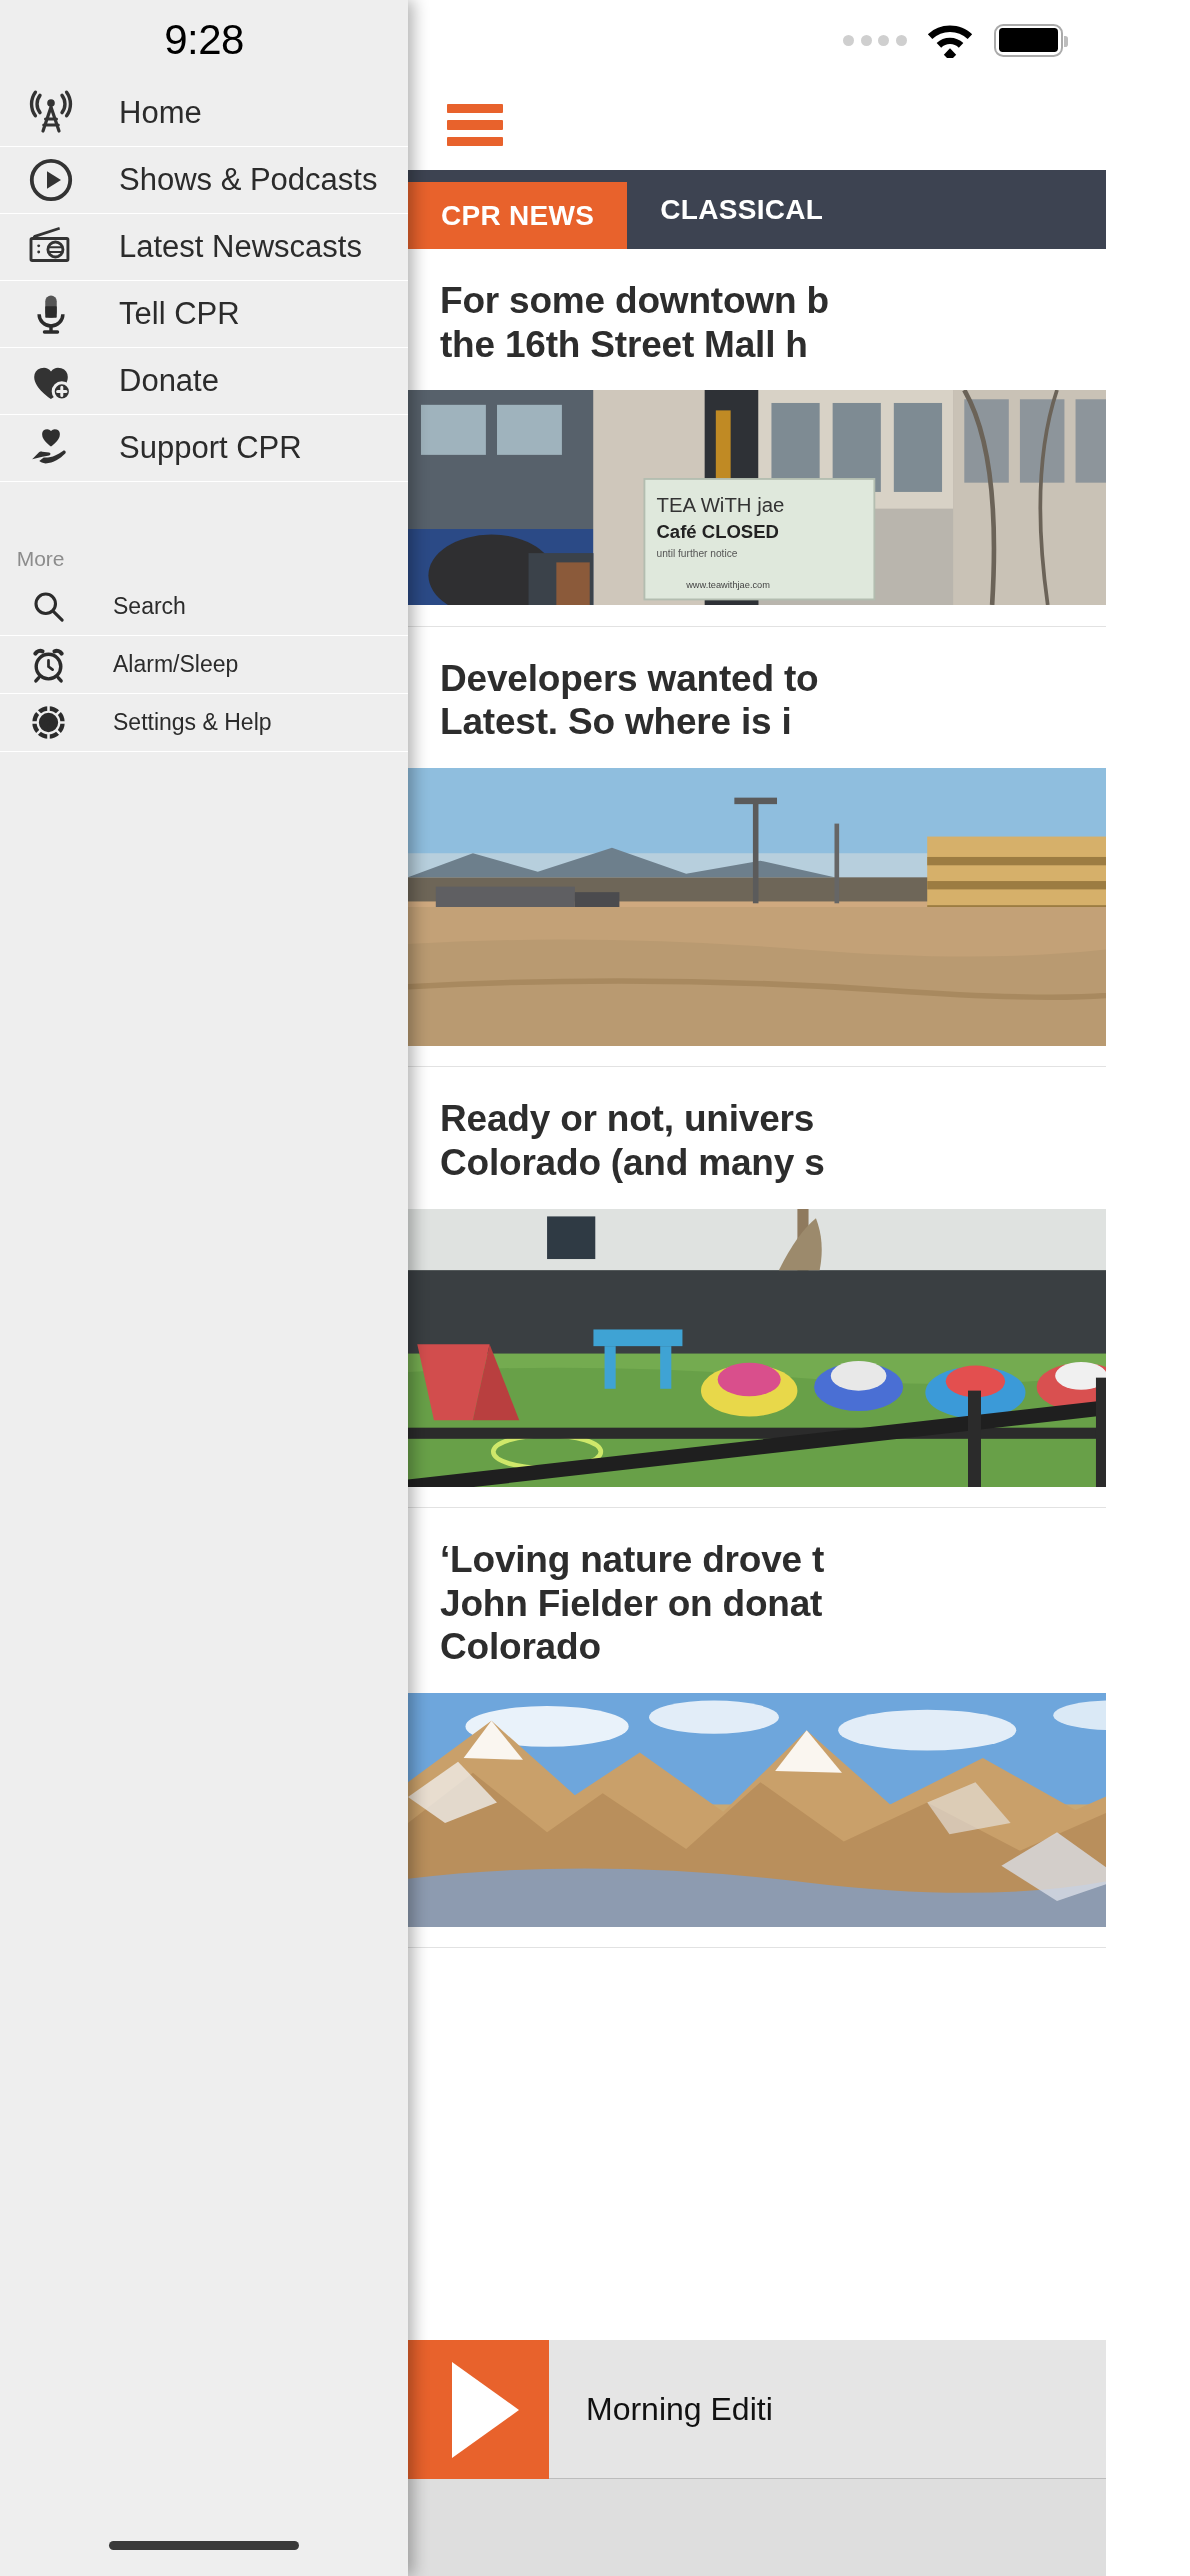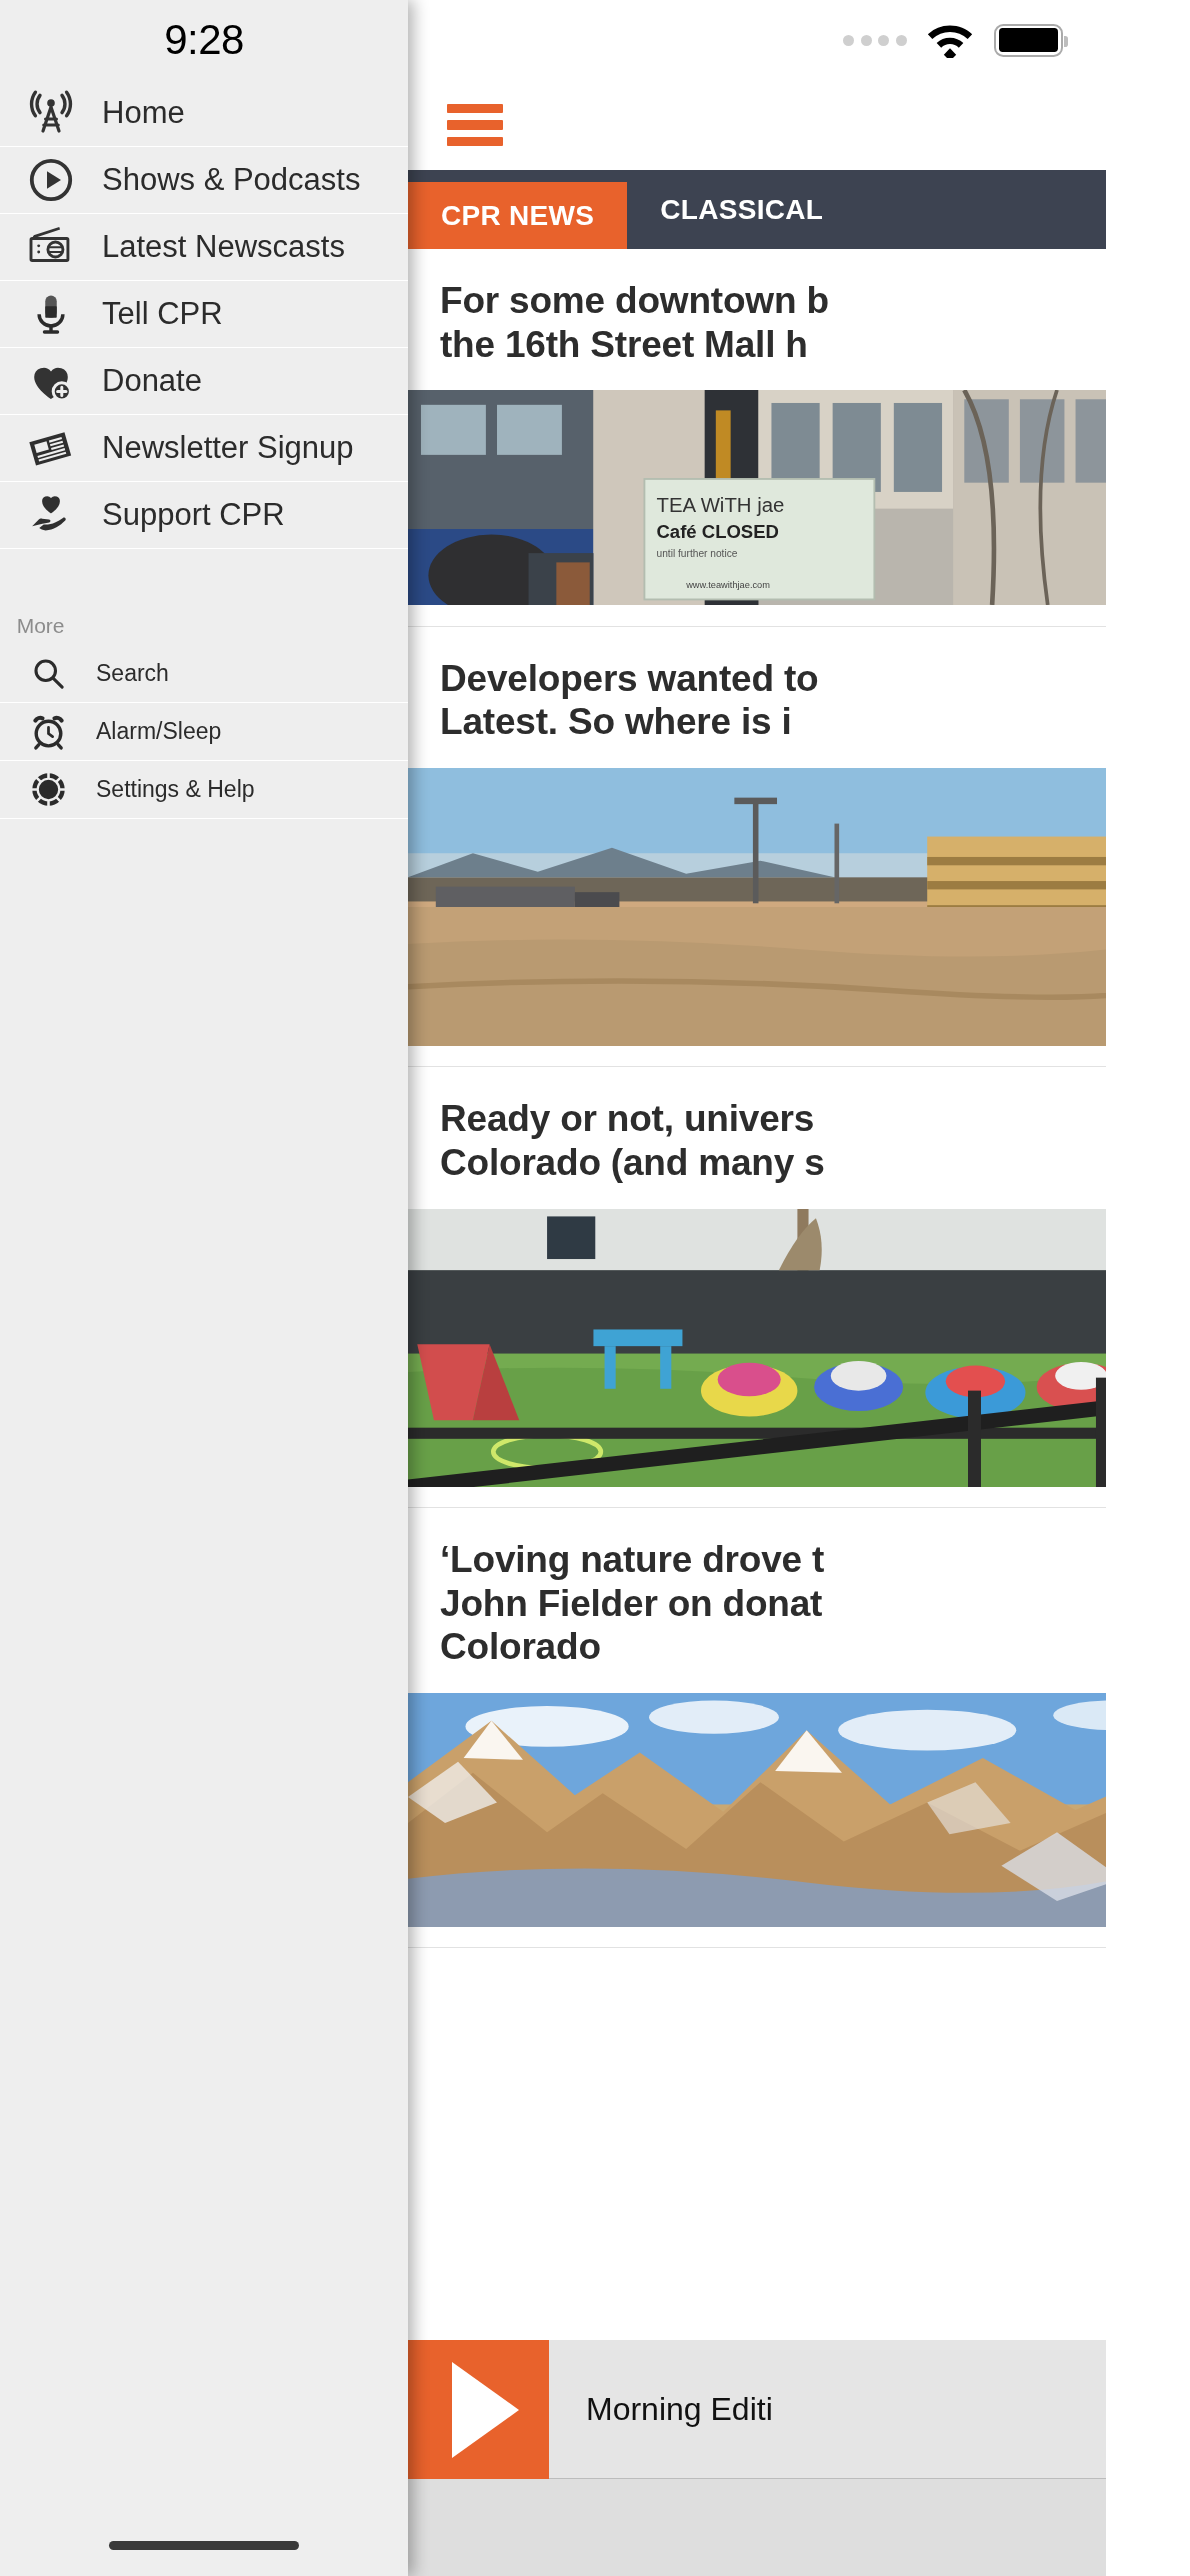--- a/index.html
+++ b/index.html
@@ -29,21 +29,21 @@
   .menu-list{position:absolute;left:0;top:80px;width:408px;}
   .menu-row{
     position:relative;height:66px;display:flex;align-items:center;
     background:#eeeeee;border-bottom:1.9px solid #ffffff;
   }
   .menu-row .ic{
     width:102px;min-width:102px;display:flex;align-items:center;justify-content:center;
     color:#333;
   }
   .menu-row .lbl{
-    font-size:31px;color:#2b2b2b;font-weight:400;white-space:nowrap;
+    font-size:31px;color:#2b2b2b;font-weight:400;white-space:nowrap;margin-left:17px;
   }
   .more-head{
     height:89px;display:flex;align-items:flex-end;padding:0 0 7.4px 16.7px;
     background:#eeeeee;
   }
   .more-head span{font-size:21px;color:#8c8c8c;}
   .menu-row.small{height:57px;}
   .menu-row.small .ic{width:96px;min-width:96px;}
   .menu-row.small .lbl{font-size:23px;color:#2b2b2b;}
   .drawer-filler{background:#eeeeee;height:1224px;}
@@ -208,36 +208,20 @@
         <span class="ic">
           <svg width="48" height="48" viewBox="0 0 24 24">
             <path d="M12 21s-8.4-5.3-8.4-11A4.7 4.7 0 0 1 12 7.2 4.7 4.7 0 0 1 20.4 10c0 5.7-8.4 11-8.4 11z" fill="#333"></path>
             <circle cx="17.4" cy="17.2" r="4.3" fill="#333" stroke="#eeeeee" stroke-width="1.5"></circle>
             <path d="M17.4 15.1v4.2 M15.3 17.2h4.2" stroke="#eeeeee" stroke-width="1.5" stroke-linecap="round"></path>
           </svg>
         </span>
         <span class="lbl">Donate</span>
       </div>
 
-      <div class="menu-row">
-        <span class="ic">
-          <svg width="50" height="50" viewBox="0 0 26 26">
-            <g transform="rotate(-16 13 13)">
-              <rect x="3" y="7" width="19" height="12.6" fill="#2f2f2f"></rect>
-              <rect x="5.1" y="9" width="6.6" height="4.4" fill="#eeeeee"></rect>
-              <rect x="13" y="9" width="6.8" height="1.1" fill="#eeeeee"></rect>
-              <rect x="13" y="11" width="6.8" height="1.1" fill="#eeeeee"></rect>
-              <rect x="13" y="13" width="6.8" height="1.1" fill="#eeeeee"></rect>
-              <rect x="5.1" y="15" width="14.7" height="1.1" fill="#eeeeee"></rect>
-              <rect x="5.1" y="17" width="14.7" height="1.1" fill="#eeeeee"></rect>
-            </g>
-          </svg>
-        </span>
-        <span class="lbl">Newsletter Signup</span>
-      </div>
 
       <div class="menu-row">
         <span class="ic">
           <svg width="50" height="50" viewBox="0 0 26 26">
             <path d="M13 12.2s-4.6-3-4.6-6.1A2.6 2.6 0 0 1 13 4.2a2.6 2.6 0 0 1 4.6 1.9c0 3.1-4.6 6.1-4.6 6.1z" fill="#2f2f2f"></path>
             <path d="M3.2 18.8 L6.4 15.6 c0.6-0.6 1.3-0.8 2-0.7 l3.6 0.5 c0.9 0.1 1 1.3 0.1 1.5 l-3.6 0.7" fill="#2f2f2f"></path>
             <path d="M9.2 17.9 c4.6 0.2 7.2-1.5 10-3.4 0.9-0.6 2 0.6 1.2 1.4 -2.6 2.6-6.1 5.1-10.2 5.1 -1.5 0-2.6-0.6-3.3-1.2" fill="#2f2f2f"></path>
           </svg>
         </span>
         <span class="lbl">Support CPR</span>

